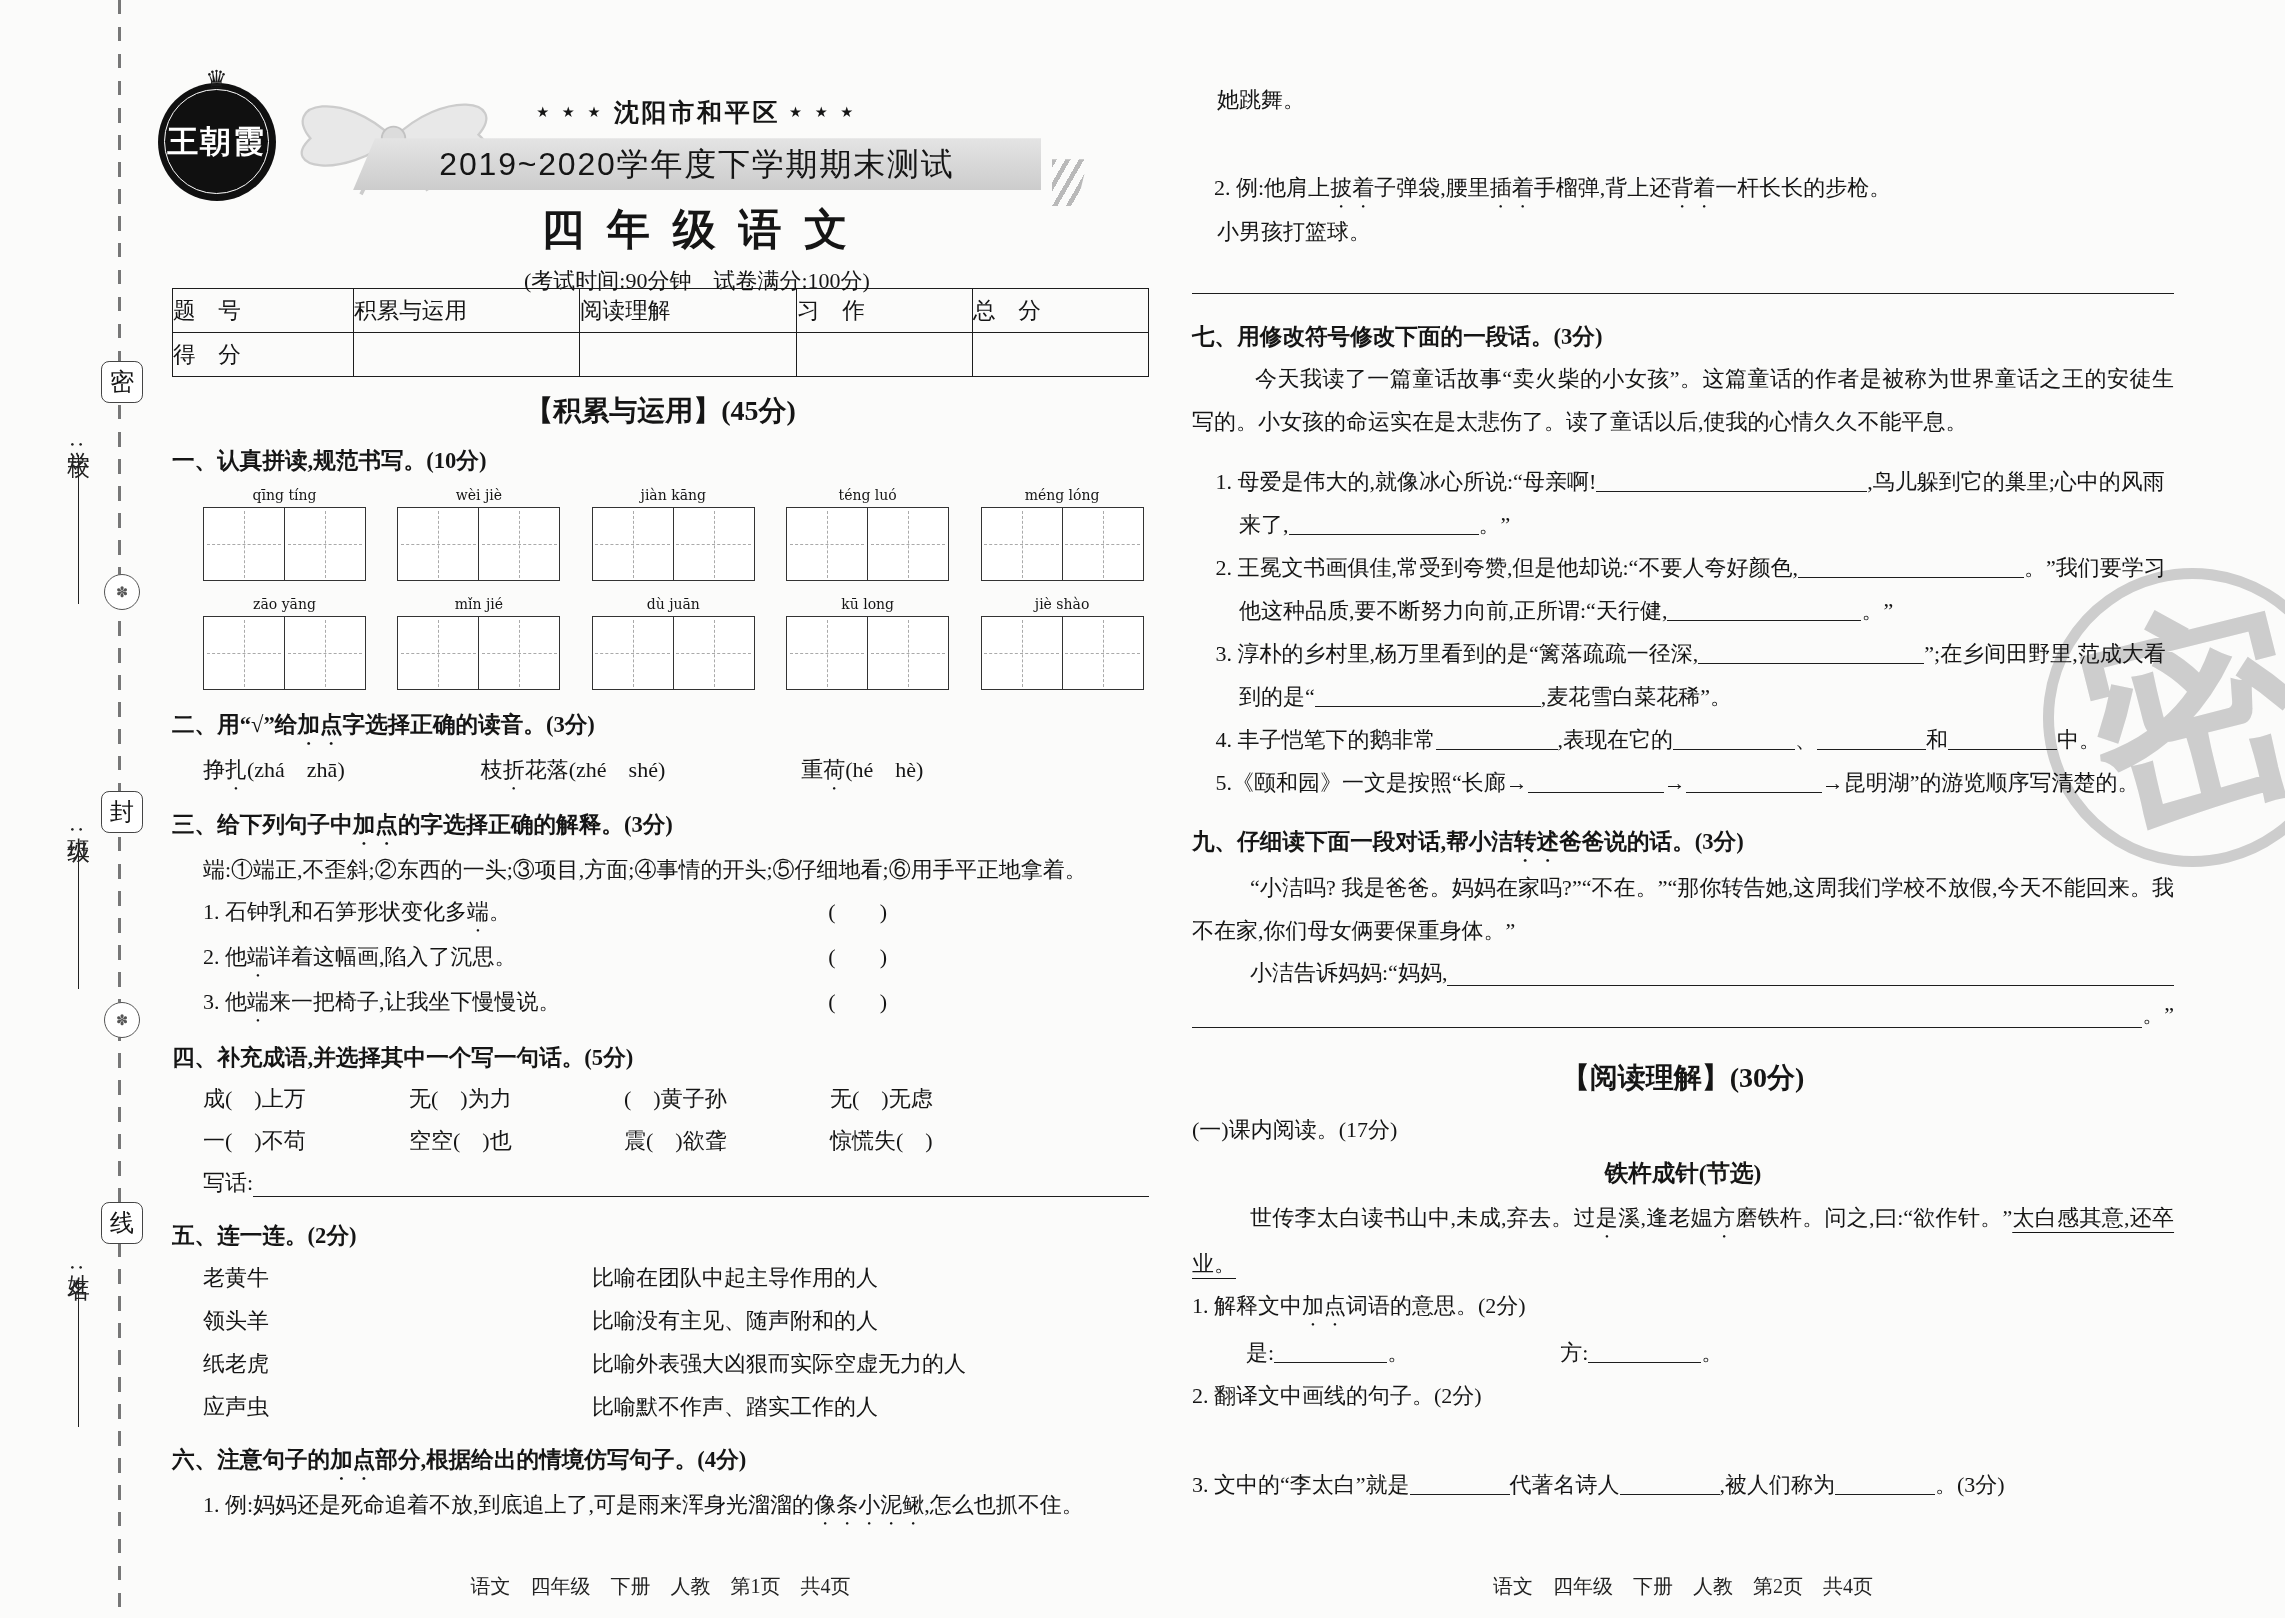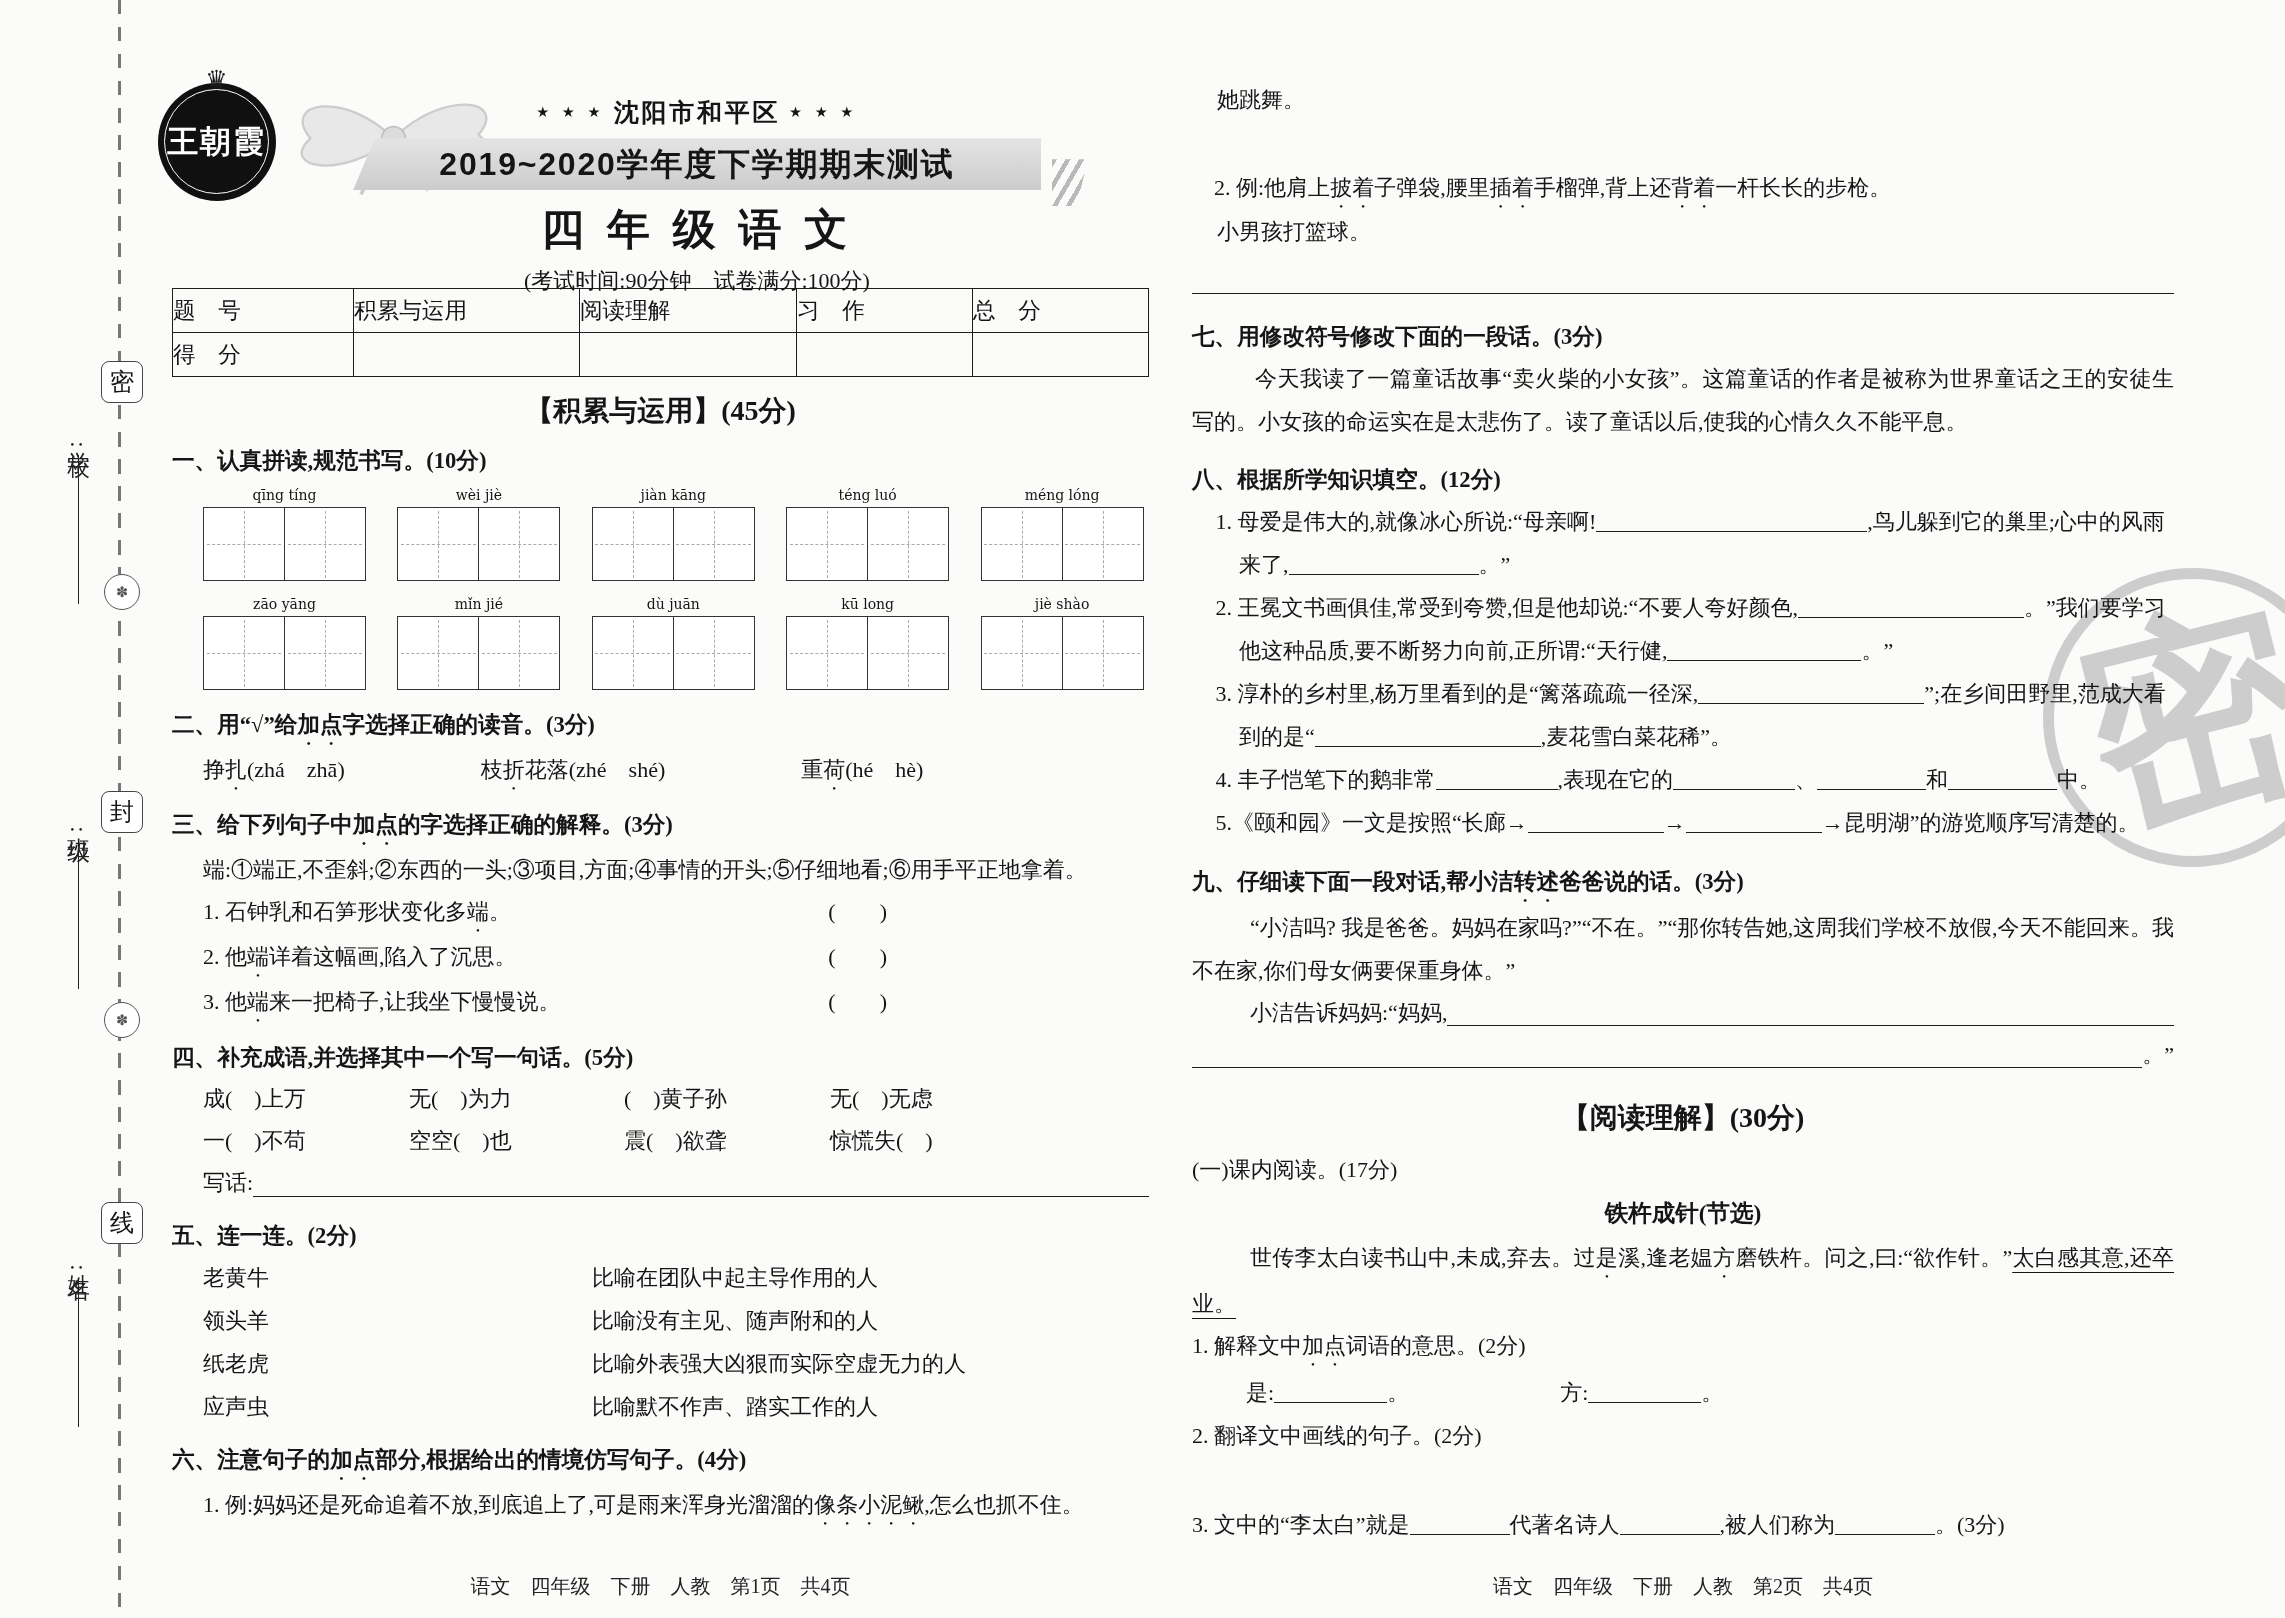--- a/index.html
+++ b/index.html
@@ -46,21 +46,21 @@
   .logo::before{content:"";position:absolute;inset:6.3px;border:1.8px solid #fff;border-radius:50%;}
   .logo-text{color:#fff;font-weight:bold;font-size:31px;letter-spacing:1.8px;}
   .crown{position:absolute;top:-18px;left:50%;transform:translateX(-50%);font-size:25px;color:#1a1a1a;}
   .ribbon{position:absolute;left:86px;top:-7.2px;z-index:0;}
   .head-texts{position:absolute;left:181px;top:16.3px;width:688px;text-align:center;z-index:1;}
   .region-line{font-size:25px;font-weight:bold;letter-spacing:2.7px;}
   .stars{font-size:14.5px;letter-spacing:4.5px;vertical-align:3.6px;font-weight:normal;}
   .band{position:relative;margin-top:9px;height:52px;line-height:52px;
     background:linear-gradient(#e4e4e4,#cccccc);
     clip-path:polygon(22px 0,100% 0,100% 100%,0 100%);
-    font-size:32px;font-weight:bold;letter-spacing:1.8px;}
+    font-size:32px;font-weight:normal;letter-spacing:1.8px;}
   .hatch{position:absolute;right:-47px;top:63px;width:36px;height:47px;
     background:repeating-linear-gradient(120deg,#b9b9b9 0 4.5px,transparent 4.5px 11.8px);
     clip-path:polygon(0 0,100% 0,68% 100%,0 100%);}
   .subject{margin-top:11px;font-size:43px;font-weight:bold;letter-spacing:5.4px;}
   .exam-info{margin-top:7.2px;font-size:22px;}
 
   
   .score-table{width:100%;border-collapse:collapse;margin-top:11px;}
   .score-table td{border:1.8px solid #1d1d1d;height:44px;font-size:22.6px;}
 
@@ -363,21 +363,20 @@
     <div class="cont-line">小男孩打篮球。</div>
     <div class="ansline" style="margin:40px 0 7.2px;"></div>
   </div>
 
   <section class="sec" style="margin-top:23.5px;">
     <h3 class="sec-title">七、用修改符号修改下面的一段话。(3分)</h3>
     <p class="para-ind">今天我读了一篇童话故事“卖火柴的小女孩”。这篇童话的作者是被称为世界童话之王的安徒生写的。小女孩的命运实在是太悲伤了。读了童话以后,使我的心情久久不能平息。</p>
   </section>
 
   <section class="sec" style="margin-top:16.3px;">
-    <h3 class="sec-title">八、根据所学知识填空。(12分)</h3>
     <div class="fill-item">
       <span>1. 母爱是伟大的,就像冰心所说:“母亲啊!</span><span class="bl" style="width:271px"></span><span>,鸟儿躲到它的巢里;心中的风雨来了,</span><span class="bl" style="width:190px"></span><span>。”</span>
     </div>
     <div class="fill-item">
       <span>2. 王冕文书画俱佳,常受到夸赞,但是他却说:“不要人夸好颜色,</span><span class="bl" style="width:226px"></span><span>。”我们要学习他这种品质,要不断努力向前,正所谓:“天行健,</span><span class="bl" style="width:194px"></span><span>。”</span>
     </div>
     <div class="fill-item">
       <span>3. 淳朴的乡村里,杨万里看到的是“篱落疏疏一径深,</span><span class="bl" style="width:226px"></span><span>”;在乡间田野里,范成大看到的是“</span><span class="bl" style="width:226px"></span><span>,麦花雪白菜花稀”。</span>
     </div>
     <div class="fill-item">

